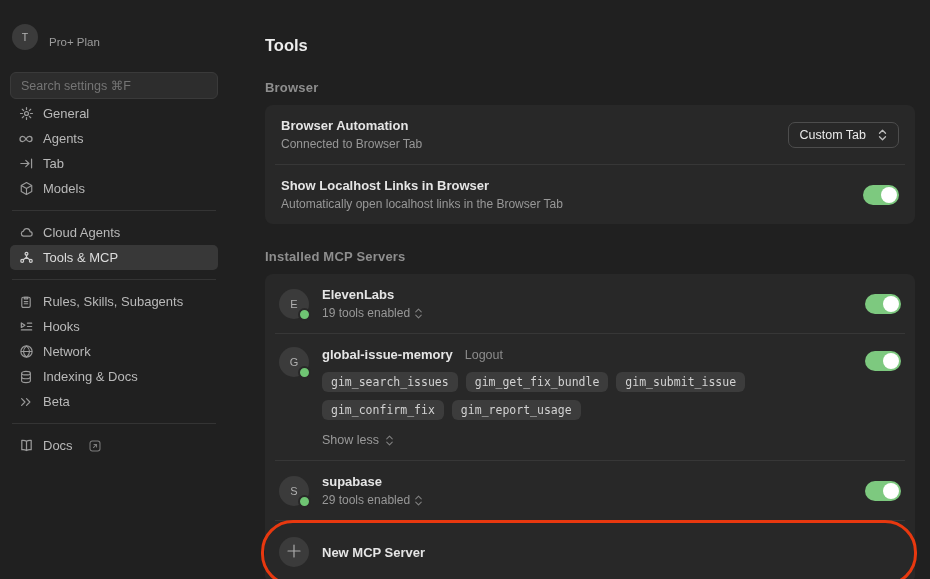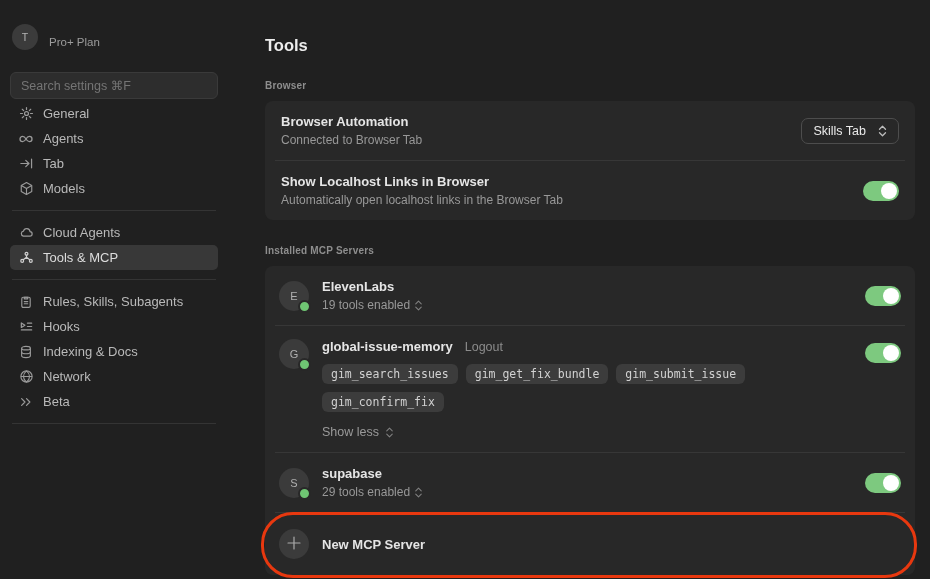--- a/index.html
+++ b/index.html
@@ -21,21 +21,21 @@
             color:#b9b9b9;font-size:13px;cursor:default;white-space:nowrap}
   .nav-item .ic{width:16px;height:16px;color:#9a9a9a;display:flex;align-items:center;justify-content:center;flex:none}
   .nav-item.sel{background:#383838;color:#dcdcdc}
   .nav-item.sel .ic{color:#cfcfcf}
   .sdiv{height:1px;background:#343434;margin:9px 2px}
   .ext{margin-left:7px;color:#7d7d7d;display:flex}
 
   
   .main{position:absolute;left:265px;top:8px;width:650px}
   .title{font-size:16.5px;font-weight:700;color:#ededed;margin:28px 0 0}
-  .slabel{font-size:10px;font-weight:700;color:#8e8e8e;margin-top:25px;letter-spacing:.2px}
+  .slabel{font-size:13px;font-weight:700;color:#8e8e8e;margin-top:25px;letter-spacing:.2px}
   .card{background:#282828;border-radius:8px;margin-top:10px}
   .cdiv{height:1px;background:#373737;margin:0 10px}
 
   .crow{display:flex;align-items:center;padding:13px 16px}
   .rtext{flex:1;min-width:0}
   .rtitle{font-size:13px;font-weight:600;color:#e5e5e5}
   .rsub{font-size:12px;color:#989898;margin-top:4px}
   .select{display:flex;align-items:center;gap:12px;background:transparent;border:1px solid #4d4d4d;
           border-radius:7px;padding:5px 11px;color:#eaeaea;font-size:12.5px;font-family:inherit;cursor:pointer}
   .toggle{width:36px;height:20px;border-radius:10px;background:var(--green,#7dc97f);position:relative;
@@ -157,65 +157,79 @@
         <svg width="15" height="15" viewBox="0 0 16 16" fill="none" stroke="currentColor" stroke-width="1.3" stroke-linecap="round" stroke-linejoin="round">
             <path d="M2.5 4.2l3.8 2.4-3.8 2.4z"></path>
             <path d="M9 4.5h4.5M9 8h4.5M2.5 11.6h11"></path>
           </svg>
       </span>
       <span class="nlabel">Hooks</span>
     </div>
 
     <div class="nav-item">
       <span class="ic">
+        <svg width="15" height="15" viewBox="0 0 16 16" fill="none" stroke="currentColor" stroke-width="1.2">
+            <circle cx="8" cy="8" r="6"></circle>
+            <path d="M2 8h12M8 2c-4.3 3.5-4.3 8.5 0 12M8 2c4.3 3.5 4.3 8.5 0 12"></path>
+          </svg>
+      </span>
+      <span class="nlabel">Network</span>
+    </div>
+
+    <div class="nav-item">
+      <span class="ic">
         <svg width="14" height="14" viewBox="0 0 16 16" fill="none" stroke="currentColor" stroke-width="1.3">
             <ellipse cx="8" cy="3.6" rx="5" ry="2"></ellipse>
             <path d="M3 3.6v8.8c0 1.1 2.2 2 5 2s5-.9 5-2V3.6"></path>
             <path d="M3 8c0 1.1 2.2 2 5 2s5-.9 5-2"></path>
           </svg>
       </span>
       <span class="nlabel">Indexing &amp; Docs</span>
     </div>
 
     <div class="nav-item">
       <span class="ic">
-        <svg width="15" height="15" viewBox="0 0 16 16" fill="none" stroke="currentColor" stroke-width="1.2">
-            <circle cx="8" cy="8" r="6"></circle>
-            <path d="M2 8h12M8 2c-4.3 3.5-4.3 8.5 0 12M8 2c4.3 3.5 4.3 8.5 0 12"></path>
-          </svg>
-      </span>
-      <span class="nlabel">Network</span>
-    </div>
-
-    <div class="nav-item">
-      <span class="ic">
         <svg width="14" height="14" viewBox="0 0 16 16" fill="none" stroke="currentColor" stroke-width="1.4" stroke-linecap="round" stroke-linejoin="round">
             <path d="M3 4.2L6.8 8 3 11.8M8.6 4.2L12.4 8l-3.8 3.8"></path>
           </svg>
       </span>
       <span class="nlabel">Beta</span>
     </div>
 
     <div class="sdiv"></div>
 
+    <div class="nav-item">
+      <span class="ic">
+        <svg width="15" height="15" viewBox="0 0 16 16" fill="none" stroke="currentColor" stroke-width="1.3" stroke-linejoin="round">
+            <path d="M8 3.4C6.9 2.6 5.2 2.3 3 2.5v10c2.2-.2 3.9.1 5 .9 1.1-.8 2.8-1.1 5-.9v-10c-2.2-.2-3.9.1-5 .9zM8 3.4v10"></path>
+          </svg>
+      </span>
+      <span class="nlabel">Docs</span>
+      <span class="ext">
+        <svg width="12" height="12" viewBox="0 0 14 14" fill="none" stroke="currentColor" stroke-width="1.2" stroke-linecap="round" stroke-linejoin="round">
+            <rect x="1.2" y="1.2" width="11.6" height="11.6" rx="2.6"></rect>
+            <path d="M5.2 8.8L8.8 5.2M5.8 5.2h3v3"></path>
+          </svg>
+      </span>
+    </div>
   </nav>
 </aside>
 
 <main class="main">
   <h1 class="title">Tools</h1>
 
   <div class="slabel">Browser</div>
   <div class="card">
     <div class="crow">
       <div class="rtext">
         <div class="rtitle">Browser Automation</div>
         <div class="rsub">Connected to Browser Tab</div>
       </div>
       <button class="select">
-        <span>Skills Tab</span>
+        <span>Custom Tab</span>
         <span style="display:flex;color:#bdbdbd">
           <svg width="9" height="12" viewBox="0 0 10 14" fill="none" stroke="currentColor" stroke-width="1.5" stroke-linecap="round" stroke-linejoin="round">
               <path d="M1.5 5l3.5-3.5L8.5 5M1.5 9l3.5 3.5L8.5 9"></path>
             </svg>
         </span>
       </button>
     </div>
     <div class="cdiv"></div>
     <div class="crow">
       <div class="rtext">
@@ -263,20 +277,21 @@
       <div class="scontent">
         <div class="nameline">
           <span class="sname">global-issue-memory</span>
           <span class="logout">Logout</span>
         </div>
         <div class="badges">
           <span class="badge">gim_search_issues</span>
           <span class="badge">gim_get_fix_bundle</span>
           <span class="badge">gim_submit_issue</span>
           <span class="badge">gim_confirm_fix</span>
+          <span class="badge">gim_report_usage</span>
         </div>
         <div class="showless">
           <span>Show less</span>
           <span class="updown">
             <svg width="9" height="11" viewBox="0 0 10 14" fill="none" stroke="currentColor" stroke-width="1.4" stroke-linecap="round" stroke-linejoin="round">
                 <path d="M1.5 5l3.5-3.5L8.5 5M1.5 9l3.5 3.5L8.5 9"></path>
               </svg>
           </span>
         </div>
       </div>

